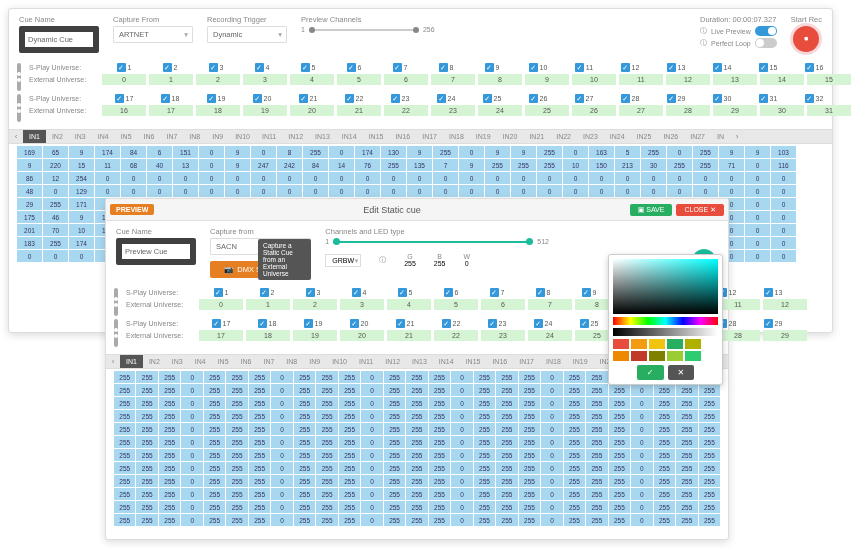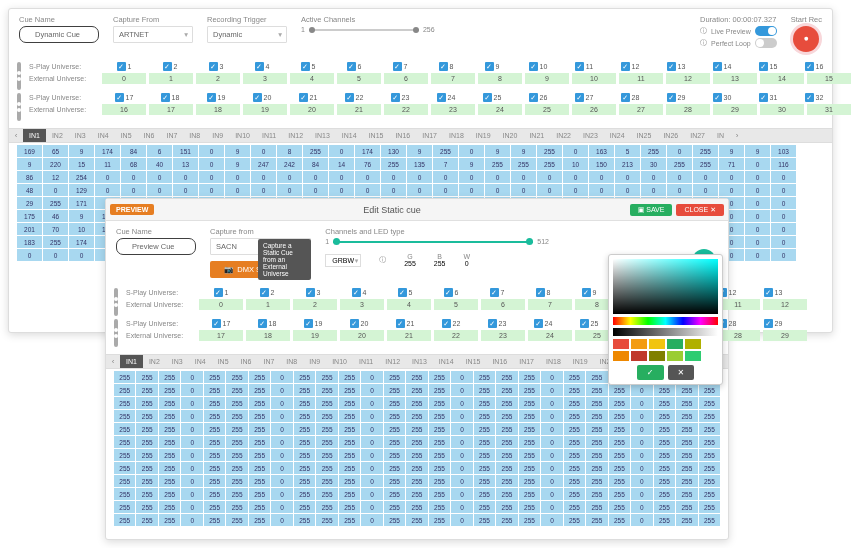--- a/index.html
+++ b/index.html
@@ -8,21 +8,21 @@
 .win1{left:8px;top:8px;width:825px;height:325px}
 .win2{left:105px;top:198px;width:624px;height:342px}
 .titlebar{height:22px;background:#f5f5f5;display:flex;align-items:center;padding:0 4px;border-bottom:1px solid #e0e0e0}
 .btn-preview{background:#e67e22;color:#fff;padding:2px 6px;border-radius:2px;font-size:7px;font-weight:bold}
 .title{flex:1;text-align:center;font-size:9px;color:#555}
 .btn-save{background:#27ae60;color:#fff;padding:2px 8px;border-radius:2px;font-size:7px;margin-right:4px}
 .btn-close{background:#e74c3c;color:#fff;padding:2px 8px;border-radius:2px;font-size:7px}
 .form{display:flex;padding:6px 10px;gap:14px;align-items:flex-start}
 .field{display:flex;flex-direction:column;gap:2px}
 .label{font-size:7.5px;color:#888}
-.input{border:1px solid #404040;padding:3px 15px;font-size:7.5px;color:#666;border-radius:7px;background:#fff;min-width:80px}
+.input{border:6px solid #404040;padding:3px 3px;font-size:7.5px;color:#666;border-radius:2px;background:#fff;min-width:80px}
 .select{border:1px solid #ddd;padding:3px 5px;font-size:7.5px;color:#666;border-radius:1px;background:#fff;min-width:80px;position:relative}
 .select::after{content:"▾";position:absolute;right:4px;color:#aaa}
 .slider-wrap{display:flex;align-items:center;gap:4px;font-size:7px;color:#888}
 .slider-track{width:110px;height:2px;background:#ccc;position:relative}
 .slider-track::before,.slider-track::after{content:"";position:absolute;width:6px;height:6px;background:#888;border-radius:50%;top:-2px}
 .slider-track::before{left:0}.slider-track::after{right:0}
 .toggle{width:22px;height:10px;background:#3498db;border-radius:5px;position:relative;display:inline-block;vertical-align:middle}
 .toggle::after{content:"";position:absolute;width:8px;height:8px;background:#fff;border-radius:50%;top:1px;right:1px}
 .toggle.off{background:#ccc}.toggle.off::after{left:1px;right:auto}
 .rec-btn{width:26px;height:26px;background:#e74c3c;border-radius:50%;display:flex;align-items:center;justify-content:center;color:#fff;box-shadow:0 0 0 3px #f8d7da}
@@ -73,21 +73,21 @@
   </div>
   <div class="field">
    <span class="label">Capture From</span>
    <span class="select">ARTNET</span>
   </div>
   <div class="field">
    <span class="label">Recording Trigger</span>
    <span class="select">Dynamic</span>
   </div>
   <div class="field">
-   <span class="label">Active Channels</span>
+   <span class="label">Preview Channels</span>
    <div class="slider-wrap">
     <span>1</span>
     <span class="slider-track"></span>
     <span>256</span>
    </div>
   </div>
   <div class="field" style="margin-left:auto">
    <span class="label">Duration: 00:00:07.327</span>
    <div style="display:flex;align-items:center;gap:4px;font-size:7px;color:#888">
     <span>ⓘ</span>

